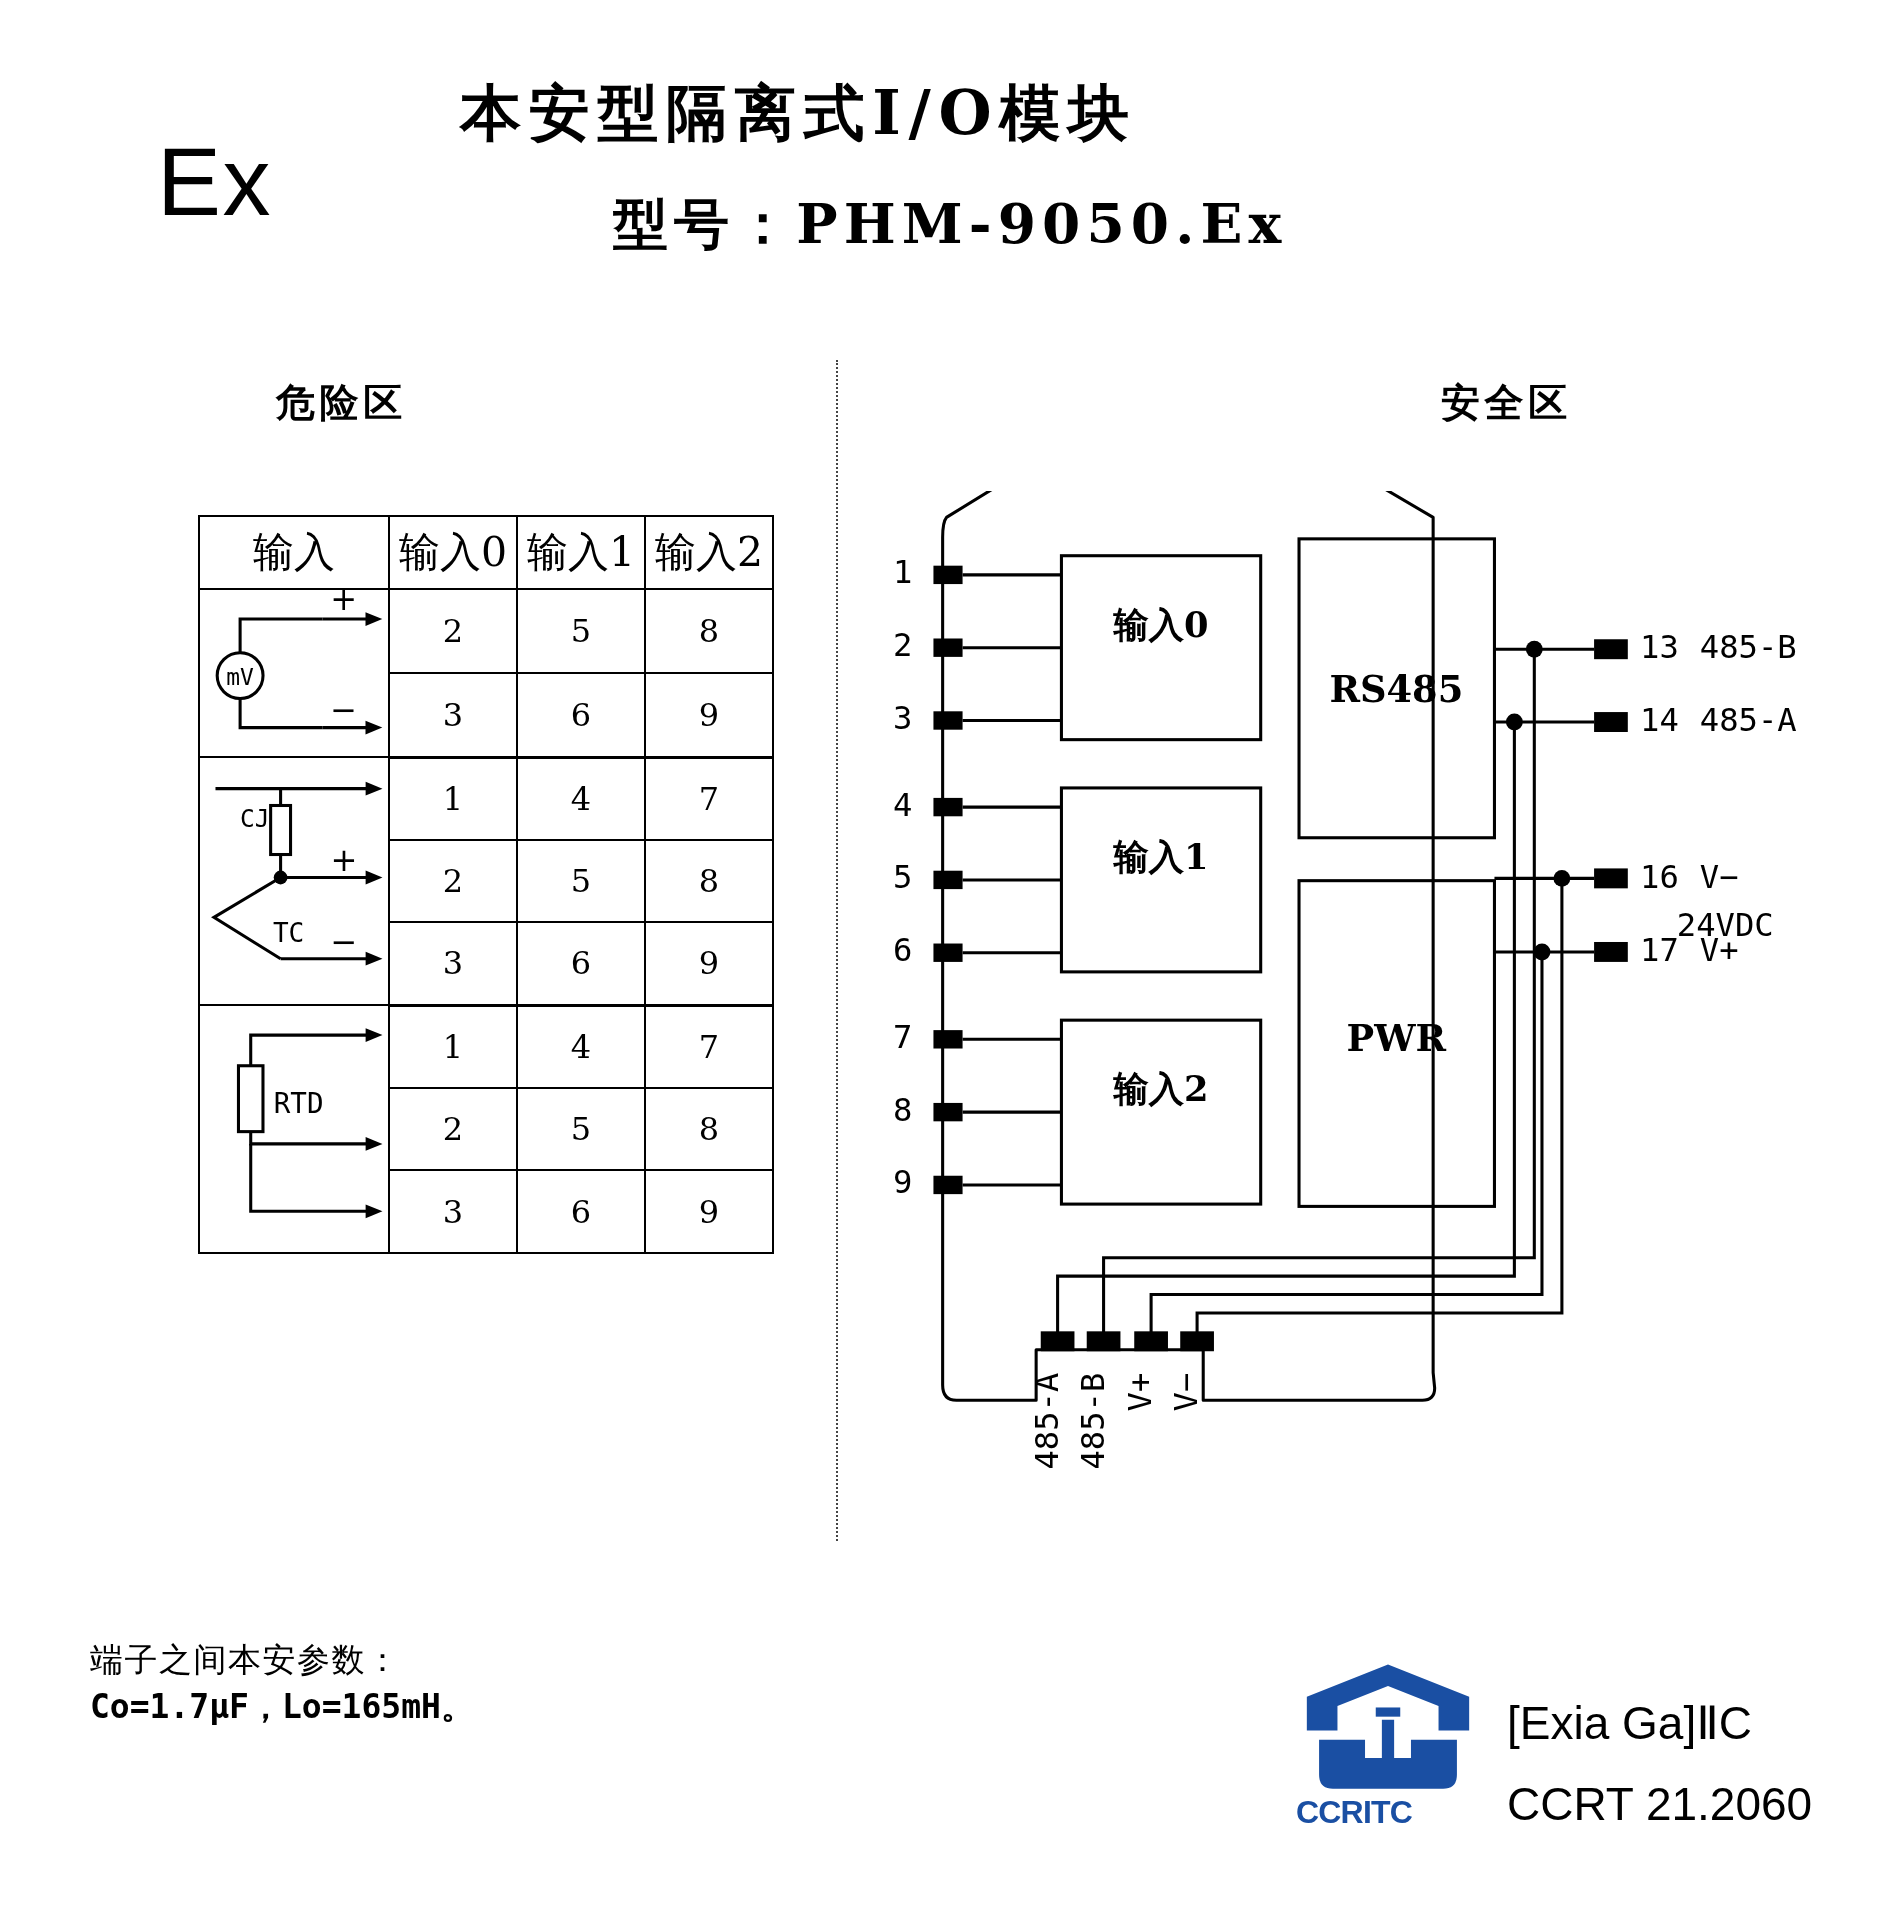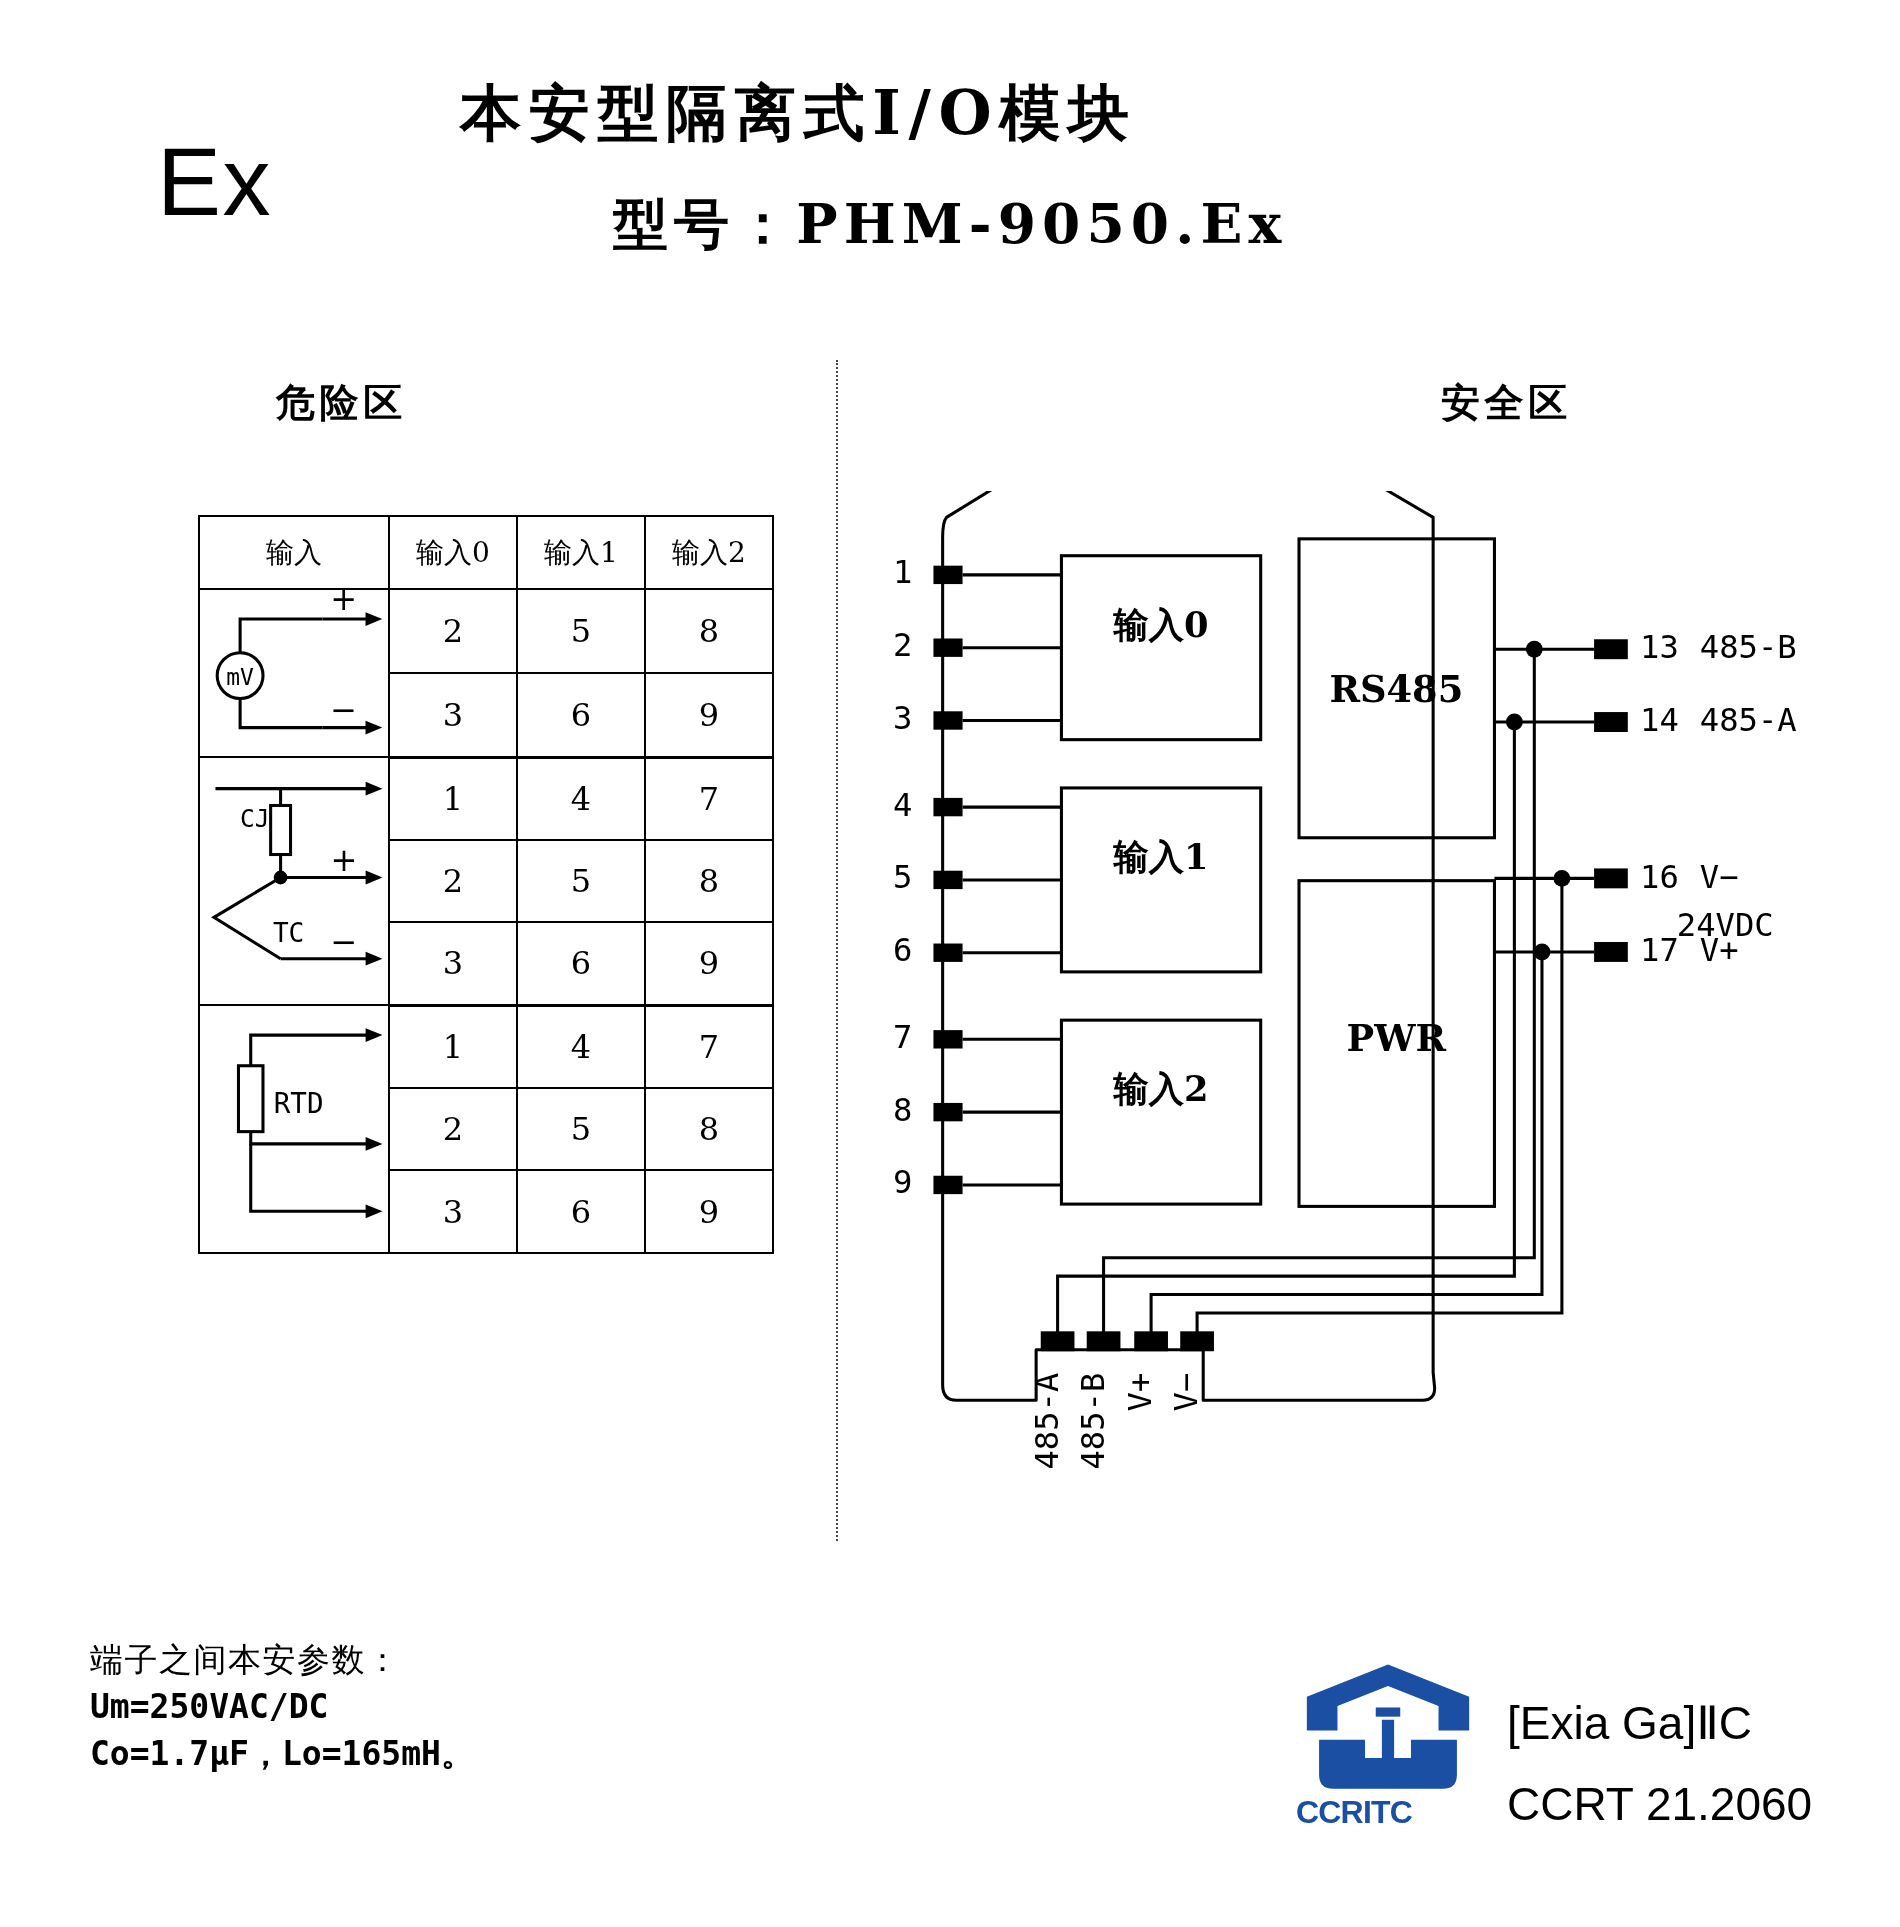--- a/index.html
+++ b/index.html
@@ -71,21 +71,21 @@
     border: 2.3px solid #000;
     text-align: center;
     vertical-align: middle;
     font-family: "DejaVu Serif", serif;
     font-size: 31px;
     font-weight: 400;
     padding: 0;
   }
   #io-table thead th {
     height: 71px;
-    font-size: 28px;
+    font-size: 41px;
     font-weight: 400;
   }
   #io-table .col-diagram { width: 188px; }
   #io-table .col-num { width: 126px; }
   #io-table td.numcell { height: 80px; font-size: 32px; }
   #io-table td.diagcell { padding: 0; position: relative; }
 
   .diagram-box { position: relative; width: 100%; height: 100%; }
 
   
@@ -393,21 +393,20 @@
     <text x="250" y="1150" transform="rotate(-90 250 1150)" font-family="DejaVu Sans Mono, monospace" font-size="42" fill="#000" text-anchor="end">485-A</text>
     <text x="310" y="1150" transform="rotate(-90 310 1150)" font-family="DejaVu Sans Mono, monospace" font-size="42" fill="#000" text-anchor="end">485-B</text>
     <text x="372" y="1150" transform="rotate(-90 372 1150)" font-family="DejaVu Sans Mono, monospace" font-size="42" fill="#000" text-anchor="end">V+</text>
     <text x="432" y="1150" transform="rotate(-90 432 1150)" font-family="DejaVu Sans Mono, monospace" font-size="42" fill="#000" text-anchor="end">V−</text>
   </g>
 </svg>
 </div>
 
 <div class="abs" id="footer-params">
   <div class="cn">端子之间本安参数：</div>
-  <div>Um=250VAC/DC</div>
   <div>Co=1.7μF，Lo=165mH。</div>
 </div>
 
 <div class="abs" id="ccritc-logo">
   <svg width="184" height="134" viewBox="0 0 240 175">
     <path d="M120 6 L226 48 L226 92 L186 92 L186 60 L120 34 L54 60 L54 92 L14 92 L14 48 Z" fill="#1a4fa3"></path>
     <path d="M30 104 L90 104 L90 128 L112 128 L112 78 L128 78 L128 128 L150 128 L150 104 L210 104
              L210 150 Q210 168 192 168 L48 168 Q30 168 30 150 Z" fill="#1a4fa3"></path>
     <rect x="104" y="62" width="32" height="12" fill="#1a4fa3"></rect>
   </svg>

